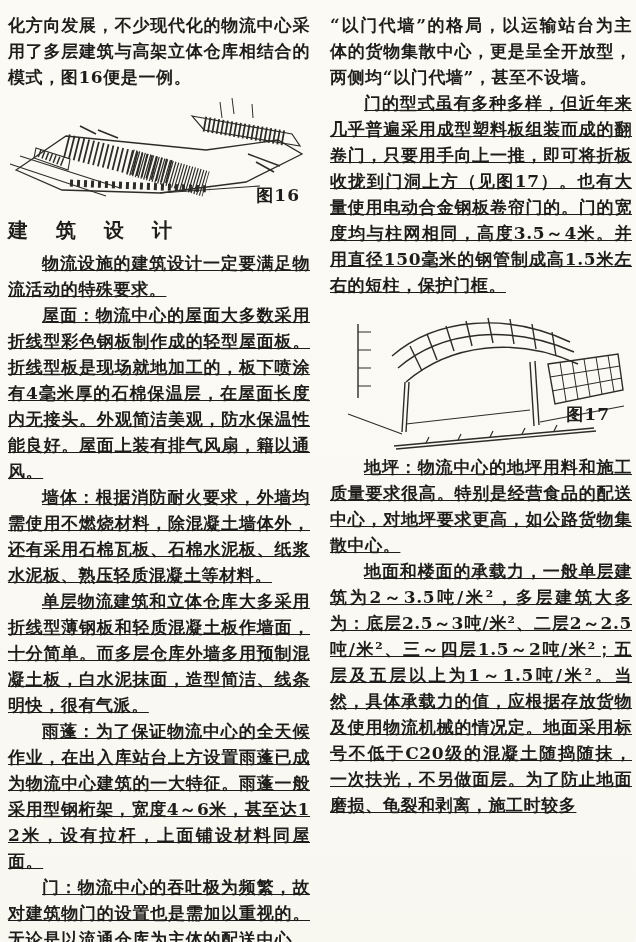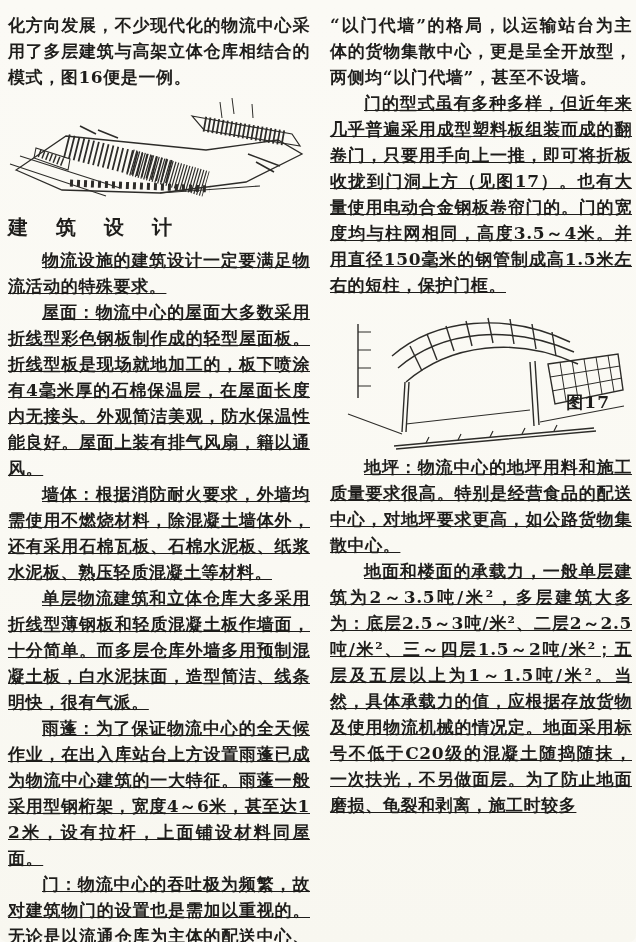--- a/index.html
+++ b/index.html
@@ -47,21 +47,21 @@
     font-weight: 700;
     letter-spacing: 1px;
   }
   .cap16 {
     text-align: right;
     margin: -20px 10px 2px 0;
   }
   .cap17 {
     position: absolute;
     right: 22px;
-    bottom: 38px;
+    bottom: 26px;
   }
   .sketch line, .sketch path, .sketch polyline, .sketch polygon {
     stroke: #2d2c29;
     fill: none;
   }
 </style>
 </head>
 <body>
 
 <div class="page">
@@ -86,20 +86,21 @@
 
         <path d="M212 10 L214 26 M224 6 L226 22 M244 12 L245 26" stroke-width="1"></path>
 
         <path d="M28 56 L62 67 L60 78 L26 66 Z" stroke-width="1.1"></path>
         <path d="M31 61 L57 71" stroke-width="8" stroke-dasharray="1.5 2.5"></path>
 
         <path d="M62 91 L202 97" stroke-width="7" stroke-dasharray="3 4"></path>
 
         <path d="M240 62 L272 74 M248 70 L266 80 M90 38 L110 46 M72 34 L88 42" stroke-width="1.6"></path>
       </svg>
+      <figcaption class="figcap cap16">图16</figcaption>
     </figure>
 
     <h2 class="heading">建　筑　设　计</h2>
 
     <p class="para indent">物流设施的建筑设计一定要满足物流活动的特殊要求。</p>
     <p class="para indent">屋面：物流中心的屋面大多数采用折线型彩色钢板制作成的轻型屋面板。折线型板是现场就地加工的，板下喷涂有4毫米厚的石棉保温层，在屋面长度内无接头。外观简洁美观，防水保温性能良好。屋面上装有排气风扇，籍以通风。</p>
     <p class="para indent">墙体：根据消防耐火要求，外墙均需使用不燃烧材料，除混凝土墙体外，还有采用石棉瓦板、石棉水泥板、纸浆水泥板、熟压轻质混凝土等材料。</p>
     <p class="para indent">单层物流建筑和立体仓库大多采用折线型薄钢板和轻质混凝土板作墙面，十分简单。而多层仓库外墙多用预制混凝土板，白水泥抹面，造型简洁、线条明快，很有气派。</p>
     <p class="para indent">雨蓬：为了保证物流中心的全天候作业，在出入库站台上方设置雨蓬已成为物流中心建筑的一大特征。雨蓬一般采用型钢桁架，宽度4～6米，甚至达12米，设有拉杆，上面铺设材料同屋面。</p>
     <p class="para indent">门：物流中心的吞吐极为频繁，故对建筑物门的设置也是需加以重视的。无论是以流通仓库为主体的配送中心、还是以高架立体仓库为主体的商品流通中心、备件储运中心，都将建筑物的底层临道路停车线一侧，全部辟为进出货站台，设计成</p>

